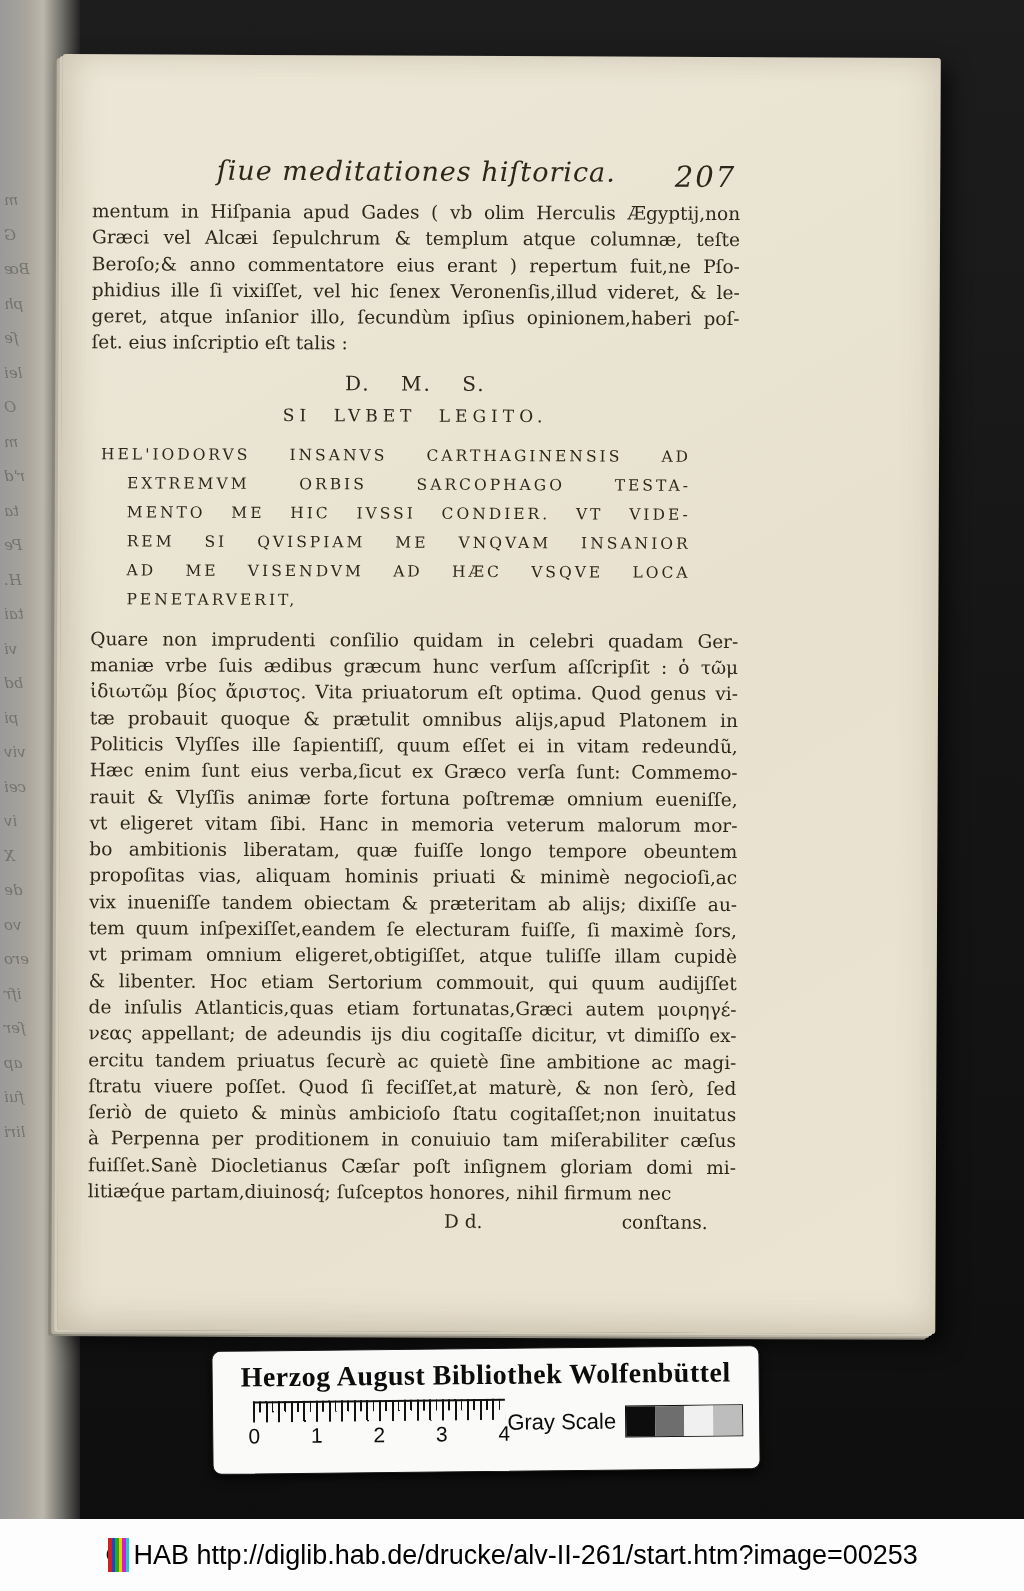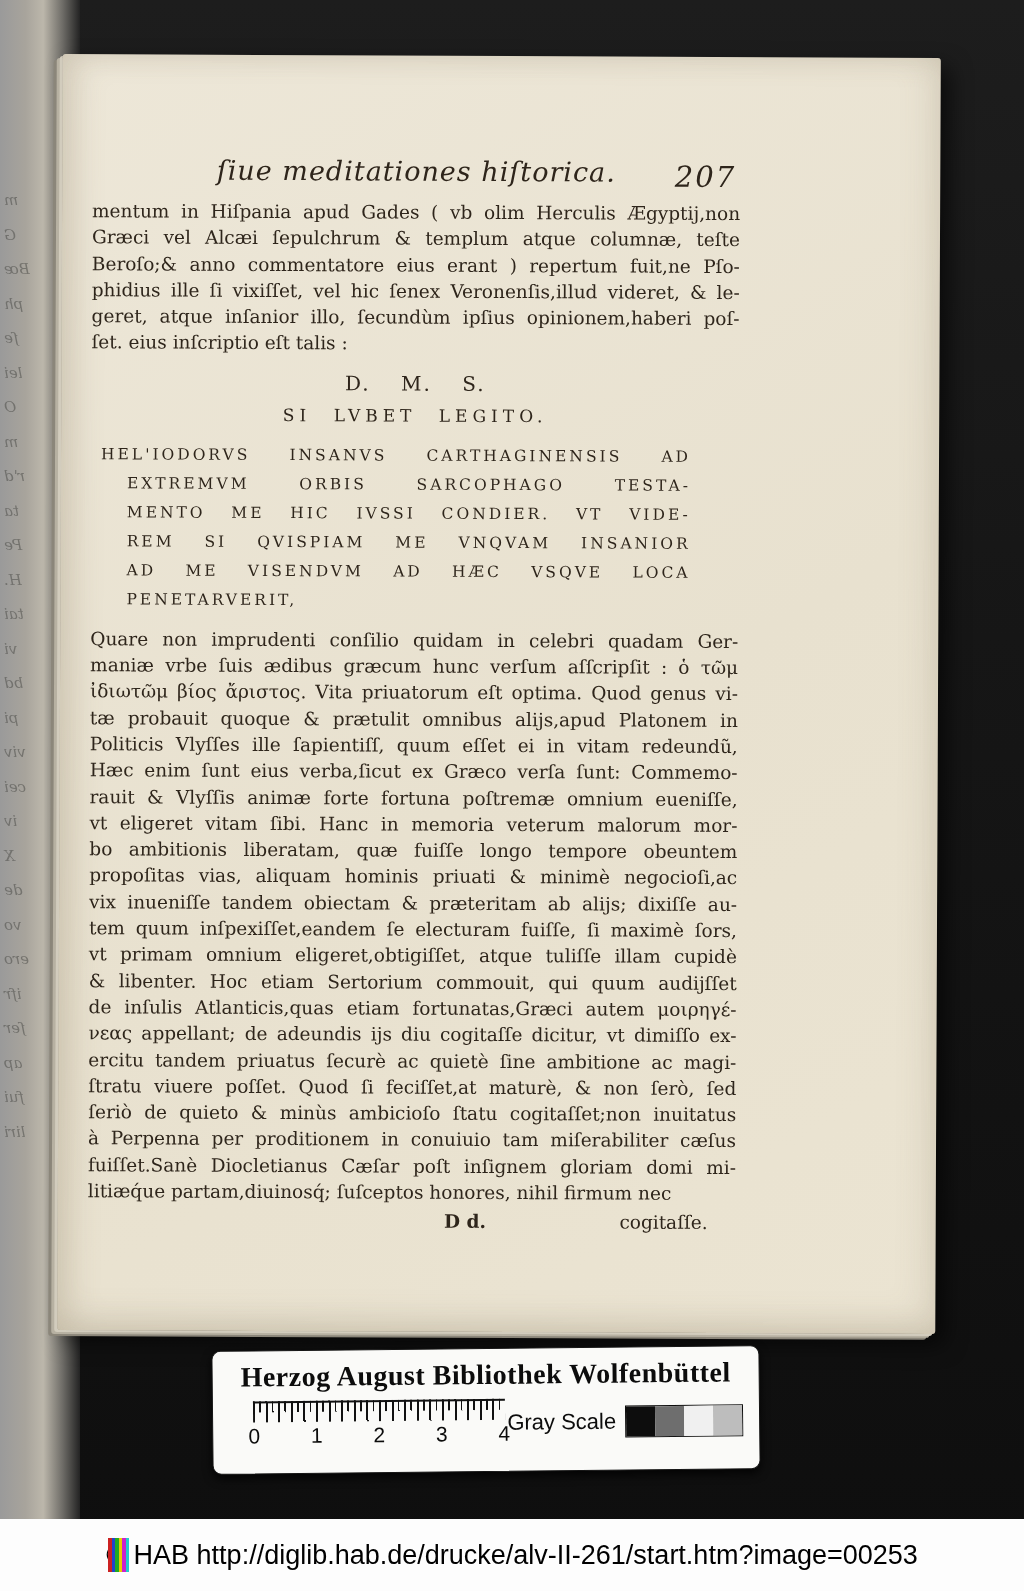--- a/index.html
+++ b/index.html
@@ -58,21 +58,21 @@
   .subhead { text-align:center; font-size:17px; letter-spacing:5px; word-spacing:12px; margin-bottom:12px; line-height:28px; }
 
   .inscription { padding:0 48px 0 36px; font-size:15.5px; letter-spacing:3px; word-spacing:9px; margin-bottom:12px; }
   .inscription div { line-height:29px; text-align:justify; text-align-last:justify; }
   .inscription div:first-child { text-indent:-26px; }
   .inscription div:last-child { text-align-last:left; }
 
   .para2 { margin-top:4px; }
 
   .catchline { position:relative; height:28px; line-height:27px; margin-top:2px; font-size:18.5px; }
-  .catch-center { position:absolute; left:55%;font-weight:bold; }
+  .catch-center { position:absolute; left:55%; }
   .catch-right  { position:absolute; right:28px; }
 
   
   .label-card {
     position:absolute; left:212px; top:1348px; width:548px; height:124px;
     background:#fafaf8; border:1px solid #161616; border-radius:9px;
     transform:rotate(-.6deg);
     box-shadow:0 4px 10px rgba(0,0,0,.8);
     padding-top:10px;
   }
@@ -197,21 +197,21 @@
           <div class="text-line">ercitu tandem priuatus ſecurè ac quietè ſine ambitione ac magi-</div>
           <div class="text-line">ſtratu viuere poſſet.  Quod ſi feciſſet,at maturè, &amp; non ſerò, ſed</div>
           <div class="text-line">ſeriò de quieto &amp; minùs ambicioſo ſtatu cogitaſſet;non inuitatus</div>
           <div class="text-line">à Perpenna per proditionem in conuiuio tam miſerabiliter cæſus</div>
           <div class="text-line">fuiſſet.Sanè Diocletianus Cæſar poſt inſignem gloriam domi mi-</div>
           <div class="text-line">litiæq́ue partam,diuinosq́; ſuſceptos honores, nihil firmum nec</div>
         </div>
 
       <div class="catchline">
         <span class="catch-center">D d.</span>
-        <span class="catch-right">cogitaſſe.</span>
+        <span class="catch-right">conſtans.</span>
       </div>
 
     </div>
   </div>
 
   <div class="label-card">
     <div class="label-title">Herzog August Bibliothek Wolfenbüttel</div>
     <div class="label-row">
       <div class="ruler">
         <div class="ruler-ticks"></div>

